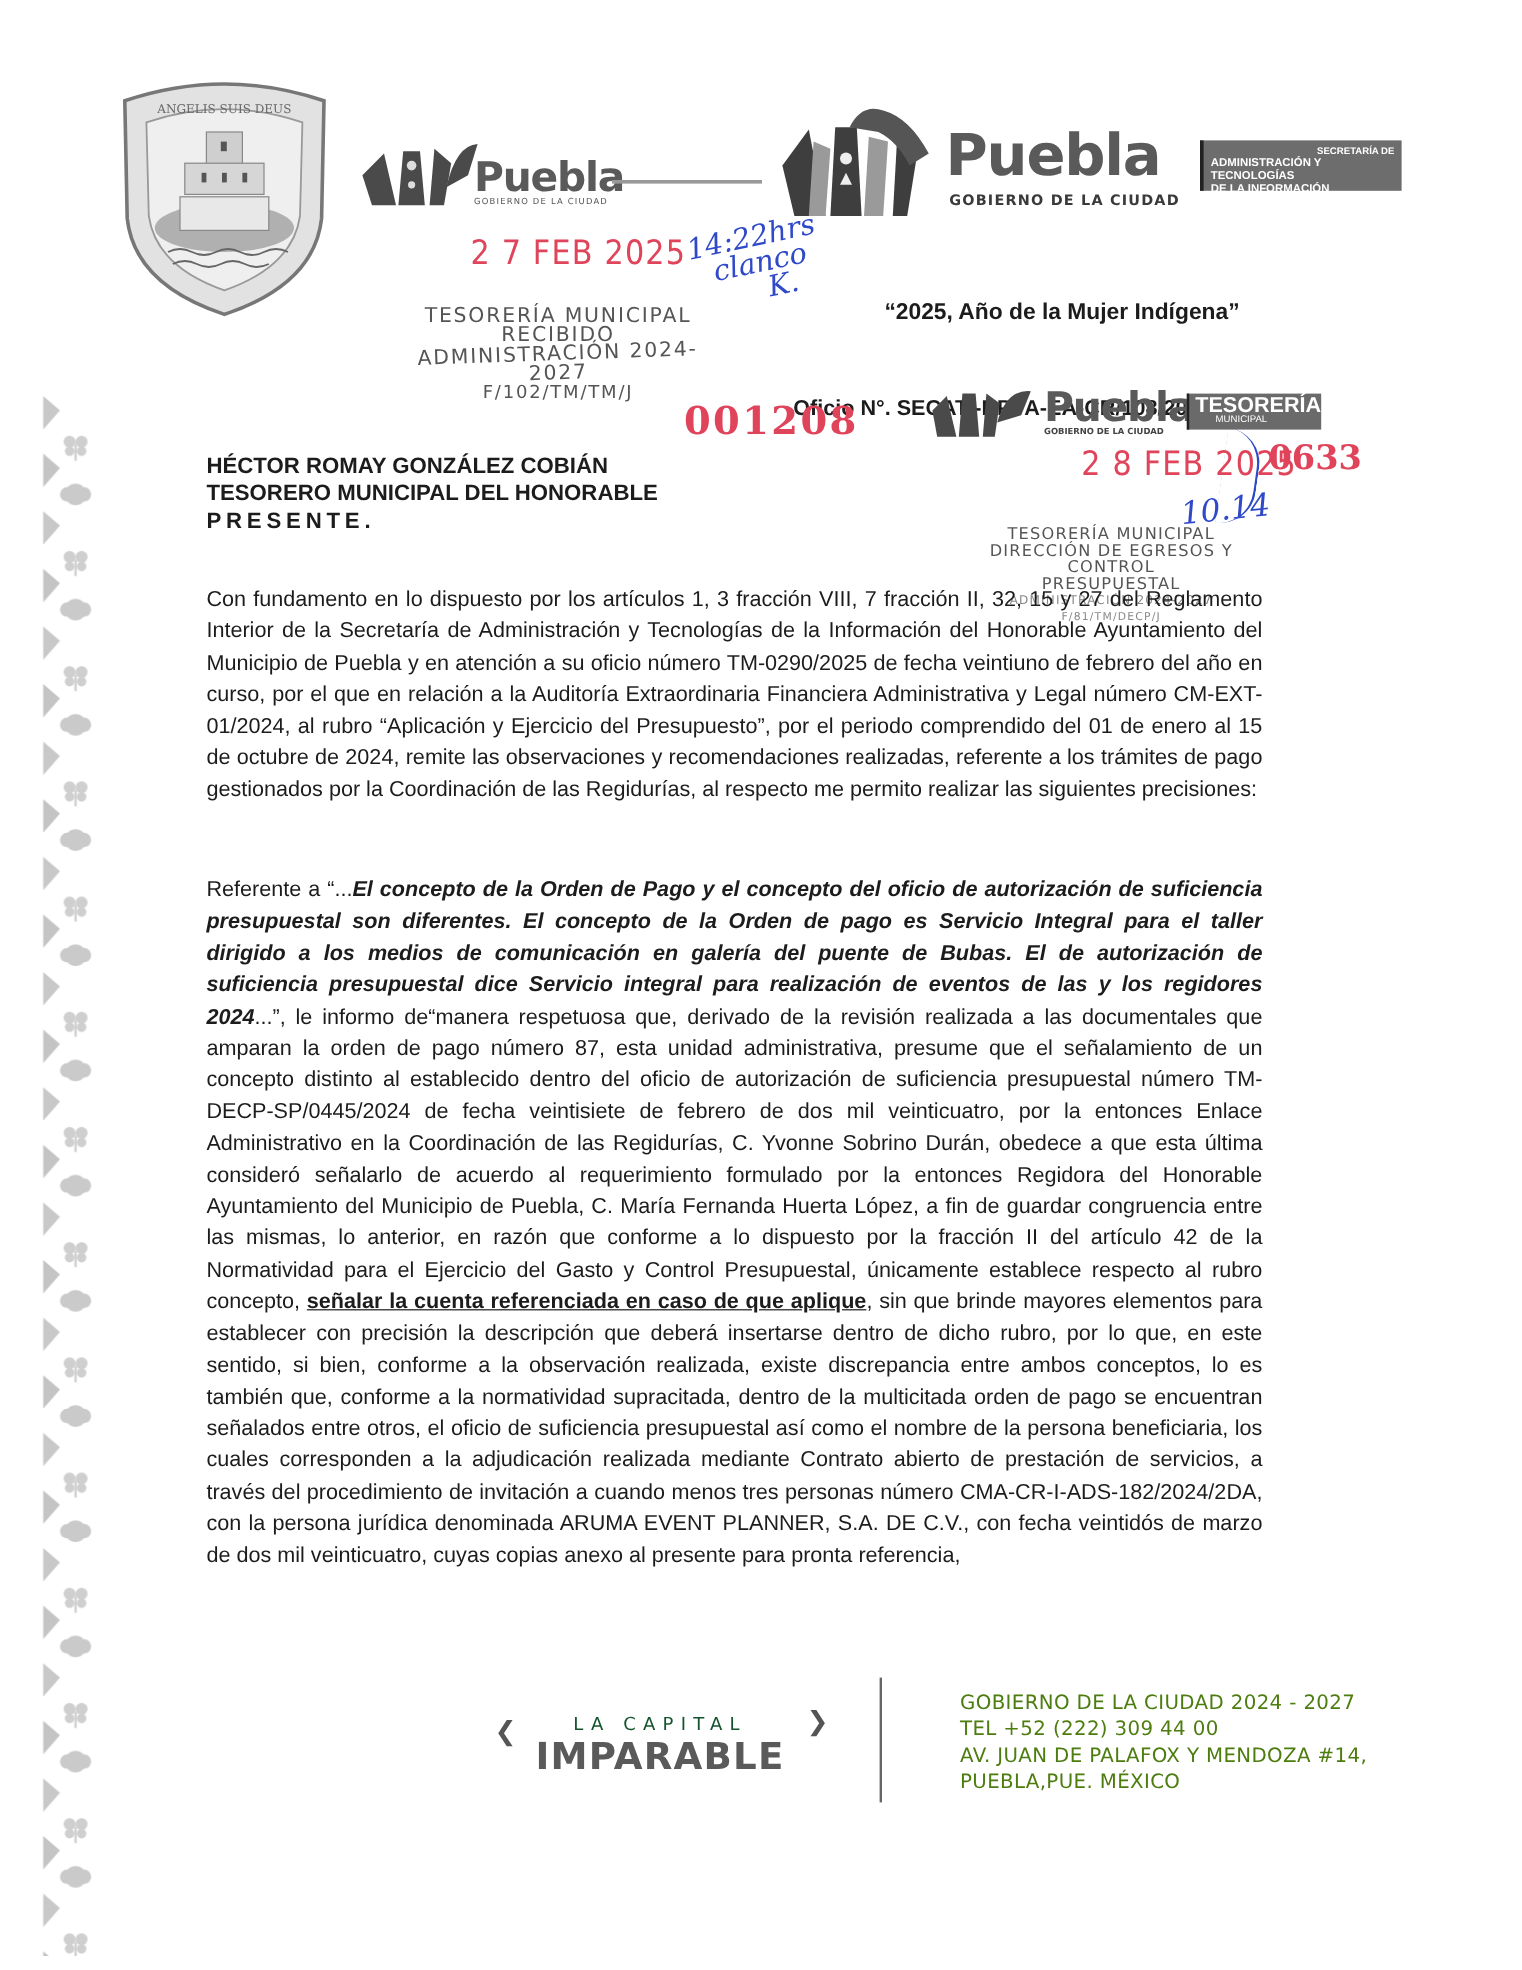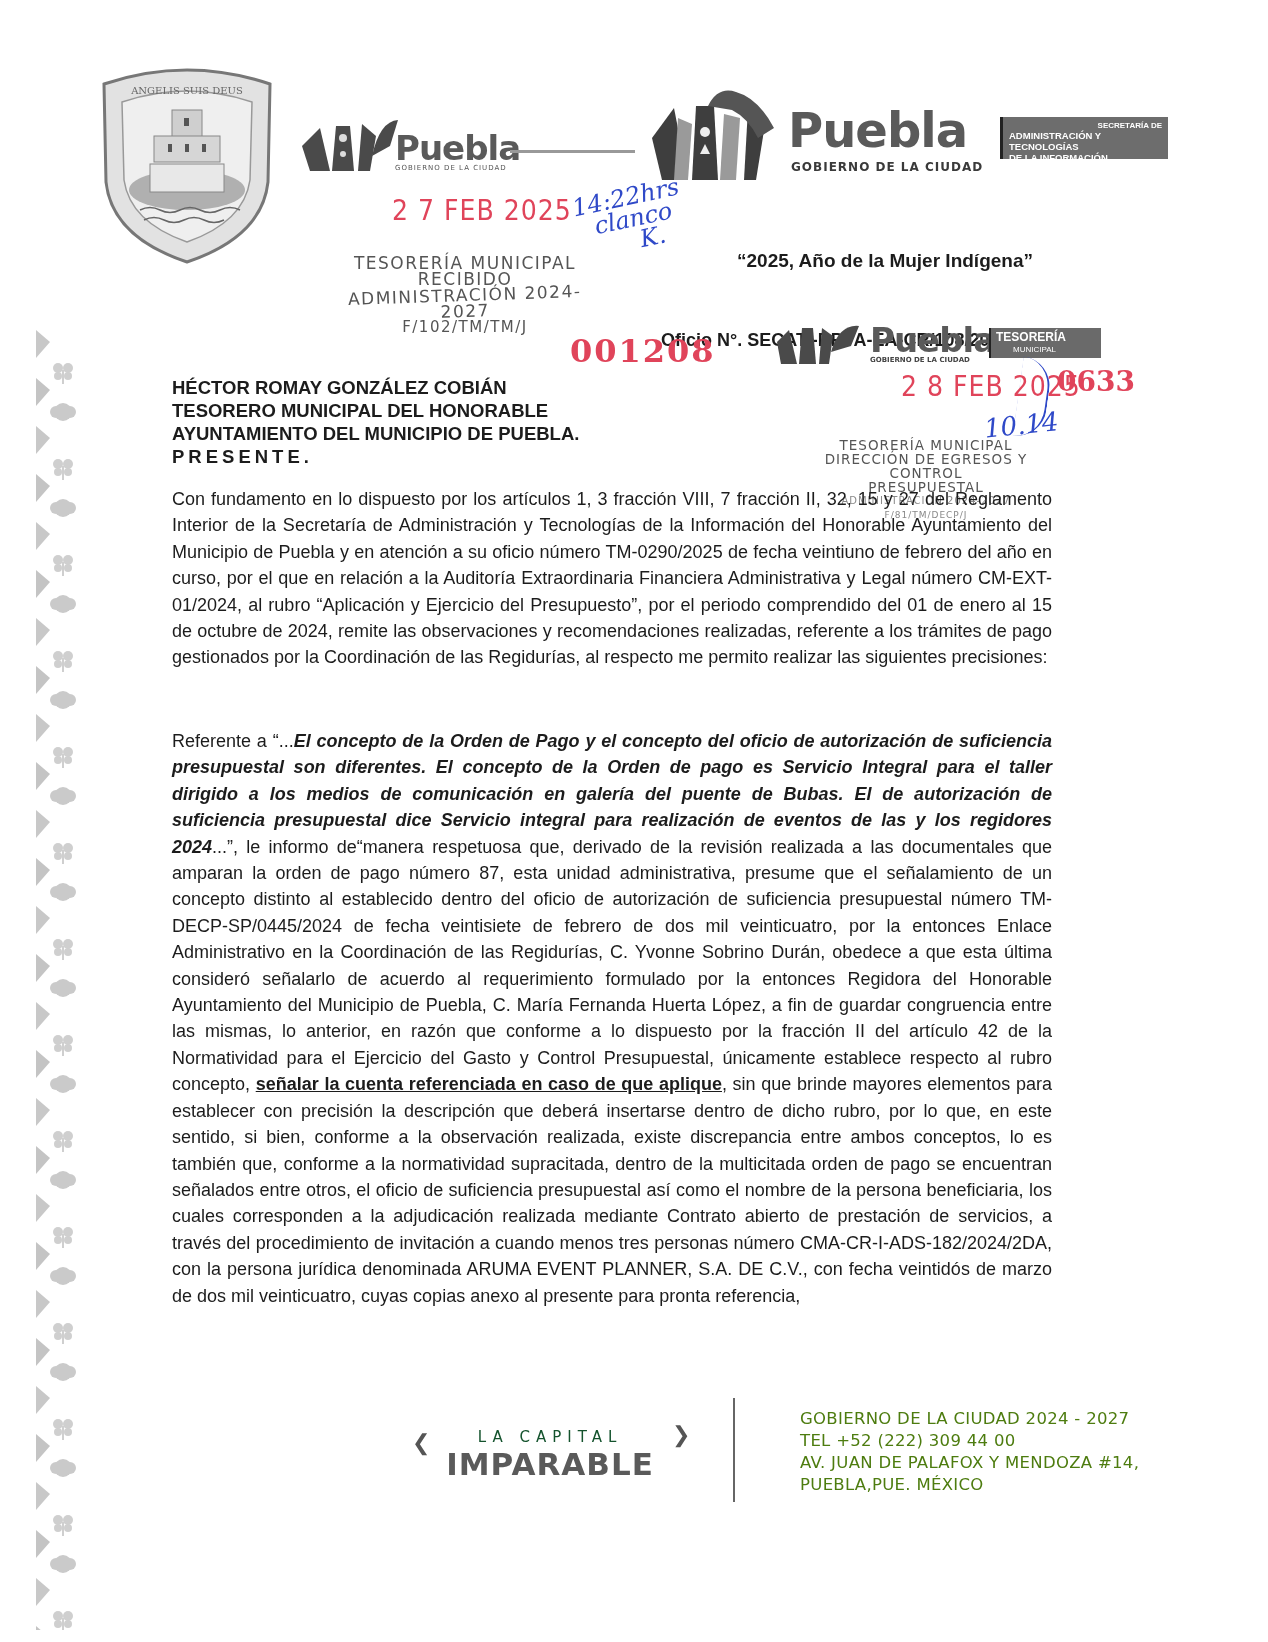--- a/index.html
+++ b/index.html
@@ -155,41 +155,40 @@
     <g fill="#4a4a4a">
         <path d="M2 20 L14 8 L22 42 L6 42 Z"></path>
         <path d="M24 42 L27 6 L38 6 L41 42 Z"></path>
         <path d="M44 42 L47 6 L58 14 L54 42 Z"></path>
         <path d="M56 30 Q64 2 84 4 L76 24 Z"></path>
       </g>
   </svg>
   <div class="logo-puebla-text abs" style="left:95px;top:-2px;font-size:34px;">Puebla</div>
   <div class="abs" style="left:95px;top:34px;font-size:7px;color:#444;font-family:'DejaVu Sans',sans-serif;font-weight:bold;">GOBIERNO DE LA CIUDAD</div>
   <div class="abs" style="left:214px;top:6px;width:112px;height:30px;background:#6a6a6a;color:#fff;padding:2px 5px;box-sizing:border-box;border-left:2px solid #222;">
-    <div style="font-size:12px;font-weight:bold;line-height:15px;">TESORERÍA</div>
+    <div style="font-size:18px;font-weight:bold;line-height:15px;">TESORERÍA</div>
     <div style="font-size:8px;line-height:9px;padding-left:17px;">MUNICIPAL</div>
   </div>
 </div>
 <div class="abs stamp-red" style="left:1057px;top:365px;font-size:28px;font-weight:bold;font-family:'DejaVu Serif',serif;">0633</div>
 <div class="abs" style="left:1018px;top:358px;width:28px;height:80px;border-right:2px solid #2f49c8;border-radius:0 40px 40px 0;transform:rotate(8deg);"></div>
 
 <div class="abs stamp-red" style="left:873px;top:370px;font-size:28px;letter-spacing:1px;margin-left:28px;">2 8 FEB 2025</div>
 <div class="abs handwrite" style="left:984px;top:410px;font-size:26px;transform:rotate(-6deg);">10.14</div>
 <div class="abs stamp-gray" style="left:786px;top:438px;width:280px;font-size:13.5px;line-height:14px;letter-spacing:1px;">
   <div>TESORERÍA MUNICIPAL</div>
   <div>DIRECCIÓN DE EGRESOS Y CONTROL</div>
   <div>PRESUPUESTAL</div>
   <div style="font-size:10px;color:#888;">ADMINISTRACIÓN 2024-2027</div>
   <div style="font-size:9px;color:#888;">F/81/TM/DECP/J</div>
 </div>
 
 <div class="abs addressee">
   <div>HÉCTOR ROMAY GONZÁLEZ COBIÁN</div>
   <div>TESORERO MUNICIPAL DEL HONORABLE</div>
-  <div>AYUNTAMIENTO DEL MUNICIPIO DE PUEBLA.</div>
   <div class="presente">PRESENTE.</div>
 </div>
 
 <div class="abs body-text p1">Con fundamento en lo dispuesto por los artículos 1, 3 fracción VIII, 7 fracción II, 32, 15 y 27 del Reglamento Interior de la Secretaría de Administración y Tecnologías de la Información del Honorable Ayuntamiento del Municipio de Puebla y en atención a su oficio número TM-0290/2025 de fecha veintiuno de febrero del año en curso, por el que en relación a la Auditoría Extraordinaria Financiera Administrativa y Legal número CM-EXT-01/2024, al rubro “Aplicación y Ejercicio del Presupuesto”, por el periodo comprendido del 01 de enero al 15 de octubre de 2024, remite las observaciones y recomendaciones realizadas, referente a los trámites de pago gestionados por la Coordinación de las Regidurías, al respecto me permito realizar las siguientes precisiones:</div>
 
 <div class="abs body-text p2">
   <span>Referente a “...</span><span class="bi">El concepto de la Orden de Pago y el concepto del oficio de autorización de suficiencia presupuestal son diferentes. El concepto de la Orden de pago es Servicio Integral para el taller dirigido a los medios de comunicación en galería del puente de Bubas. El de autorización de suficiencia presupuestal dice  Servicio integral para realización de eventos de las y los regidores 2024</span><span>...”, le informo de“manera respetuosa que, derivado de la revisión realizada a las documentales que amparan la orden de pago número 87, esta unidad administrativa, presume que el señalamiento de un concepto distinto al establecido dentro del oficio de autorización de suficiencia presupuestal número TM-DECP-SP/0445/2024 de fecha veintisiete de febrero de dos mil veinticuatro, por la entonces Enlace Administrativo en la Coordinación de las Regidurías, C. Yvonne Sobrino Durán, obedece a que esta última consideró señalarlo de acuerdo al requerimiento formulado por la entonces Regidora del Honorable Ayuntamiento del Municipio de Puebla, C. María Fernanda Huerta López, a fin de guardar congruencia entre las mismas, lo anterior, en razón que conforme a lo dispuesto por la fracción II del artículo 42 de la Normatividad para el Ejercicio del Gasto y Control Presupuestal, únicamente establece respecto al rubro concepto, </span><span class="u">señalar la cuenta referenciada en caso de que aplique</span><span>, sin que brinde mayores elementos para establecer con precisión la descripción que deberá insertarse dentro de dicho rubro, por lo que, en este sentido, si bien, conforme a la observación realizada, existe discrepancia entre ambos conceptos, lo es también que, conforme a la normatividad supracitada, dentro de la multicitada orden de pago se encuentran señalados entre otros, el oficio de suficiencia presupuestal así como el nombre de la persona beneficiaria, los cuales corresponden a la adjudicación realizada mediante Contrato abierto de prestación de servicios, a través del procedimiento de invitación a cuando menos tres personas número CMA-CR-I-ADS-182/2024/2DA, con la persona jurídica denominada ARUMA EVENT PLANNER, S.A. DE C.V., con fecha veintidós de marzo de dos mil veinticuatro, cuyas copias anexo al presente para pronta referencia,</span>
 </div>
 
 <div class="abs footer-brand">

